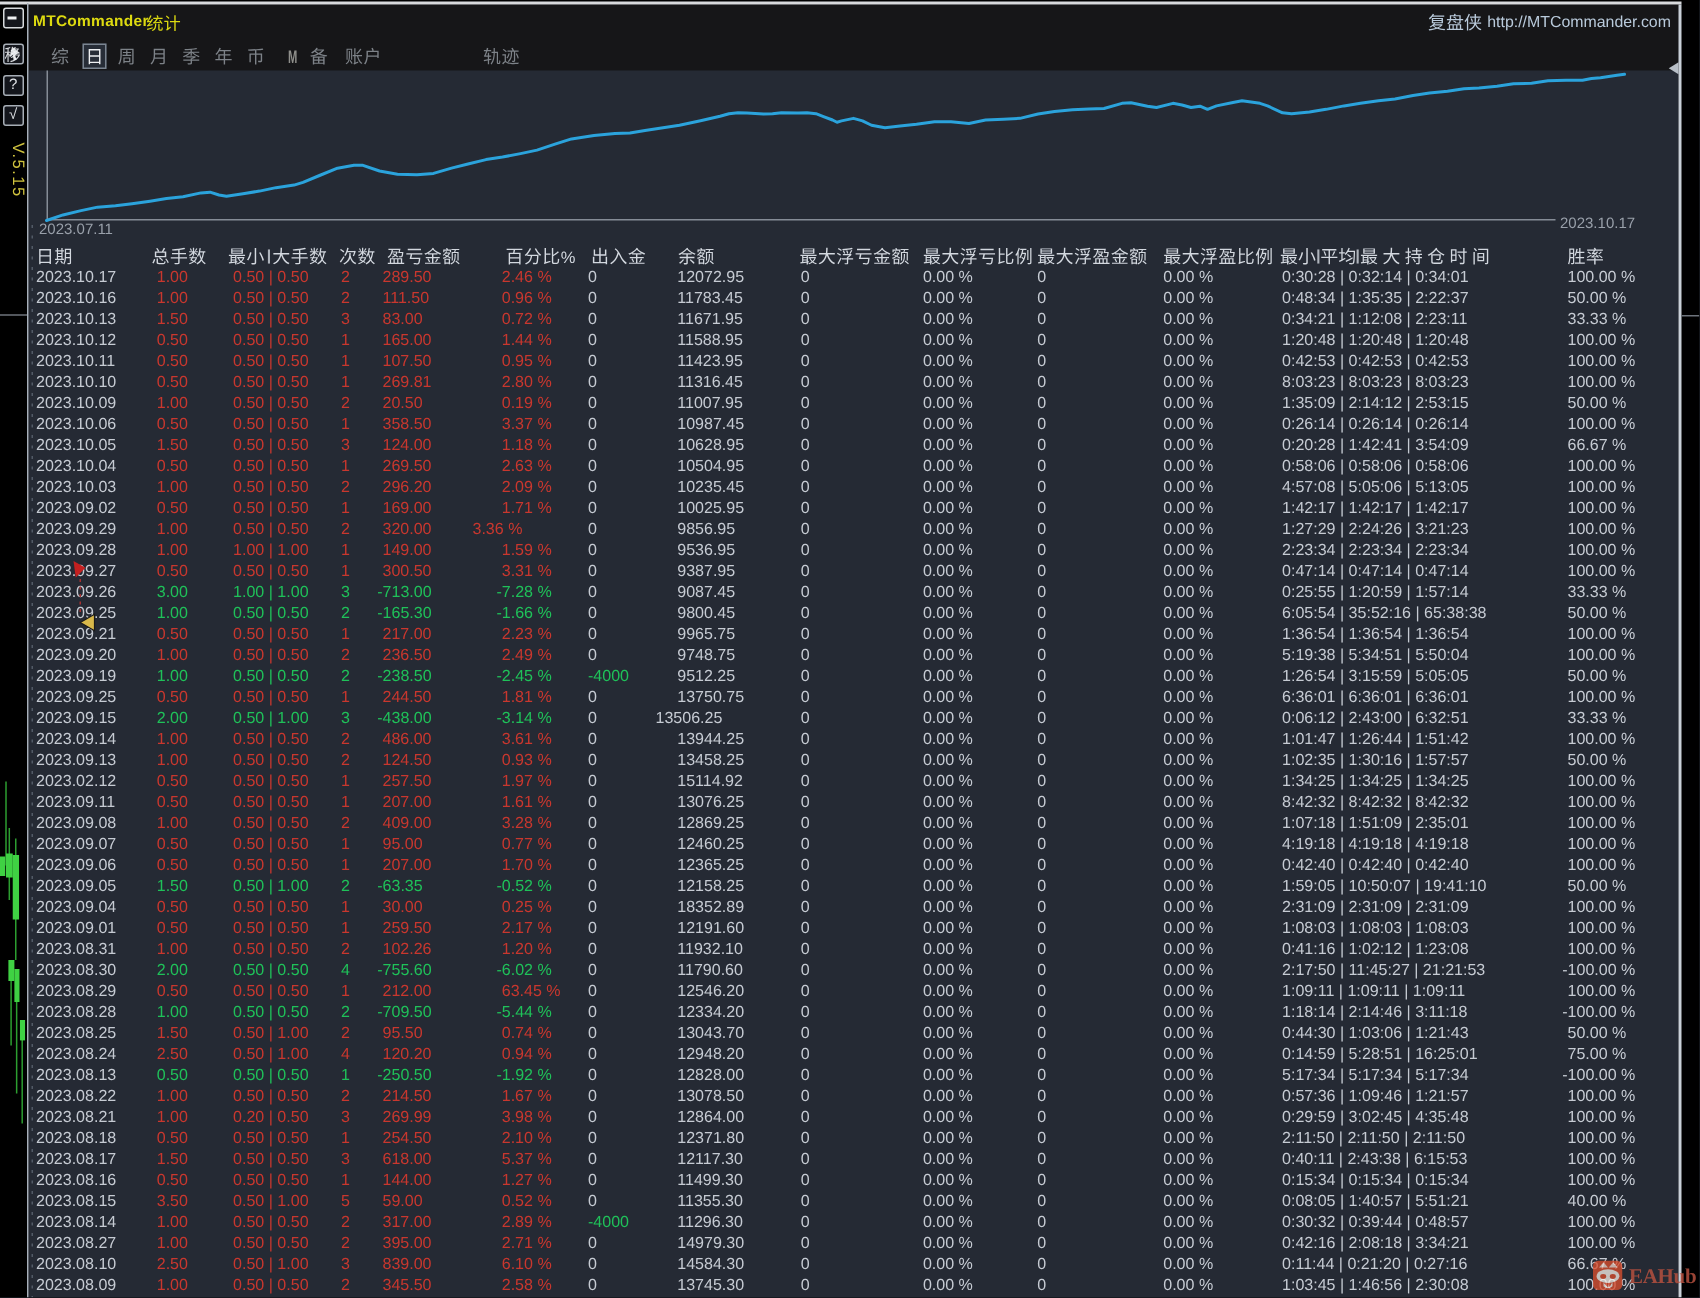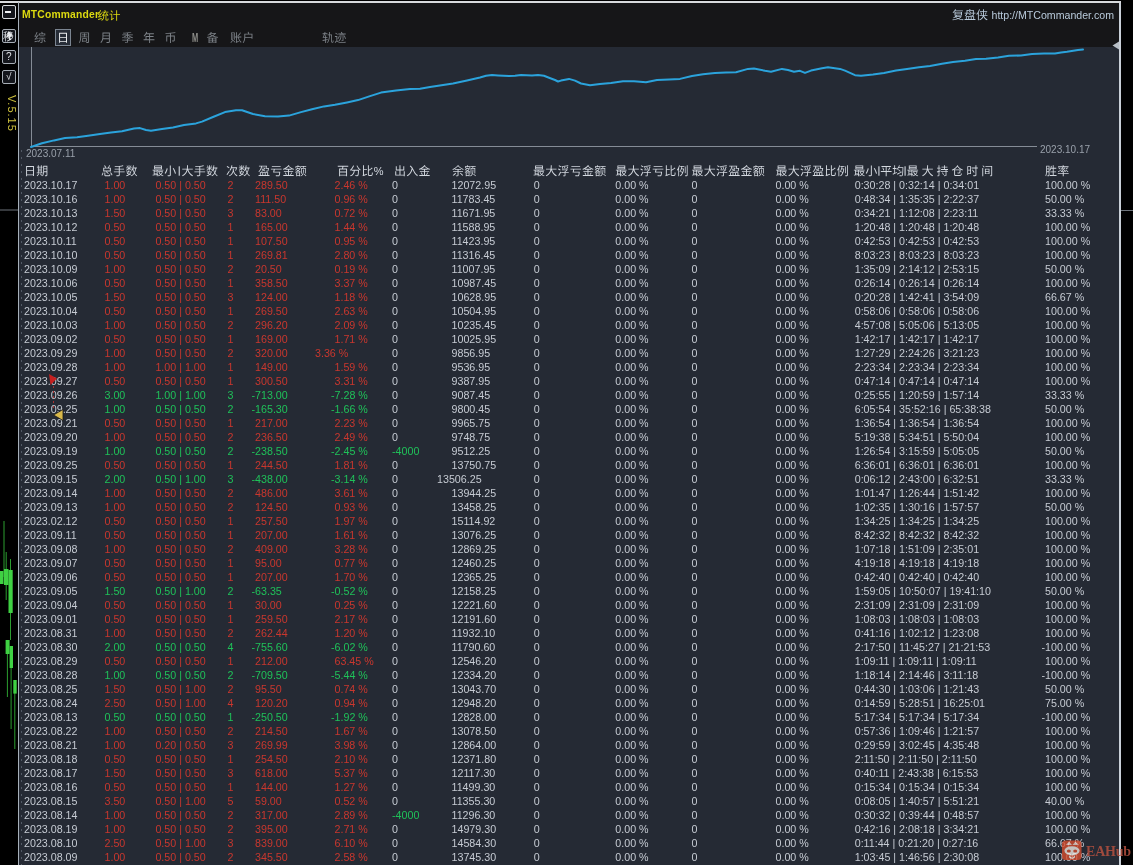--- a/index.html
+++ b/index.html
@@ -522,21 +522,21 @@
     <i class="w" style="left:1045.0px">50.00 %</i>
   </div>
 <div class="tr" style="top:597.5px">
     <i class="w" style="left:24.0px">2023.09.04</i>
     <i class="r" style="left:104.5px">0.50</i>
     <i class="r" style="left:155.4px">0.50 | 0.50</i>
     <i class="r" style="left:227.4px">1</i>
     <i class="r" style="left:255.0px">30.00</i>
     <i class="r" style="left:334.5px">0.25 %</i>
     <i class="w" style="left:392.0px">0</i>
-    <i class="w" style="left:451.5px">12221.60</i>
+    <i class="w" style="left:451.5px">18352.89</i>
     <i class="w" style="left:533.8px">0</i>
     <i class="w" style="left:615.3px">0.00 %</i>
     <i class="w" style="left:691.5px">0</i>
     <i class="w" style="left:775.5px">0.00 %</i>
     <i class="w" style="left:854.7px">2:31:09 | 2:31:09 | 2:31:09</i>
     <i class="w" style="left:1045.0px">100.00 %</i>
   </div>
 <div class="tr" style="top:611.5px">
     <i class="w" style="left:24.0px">2023.09.01</i>
     <i class="r" style="left:104.5px">0.50</i>
@@ -551,21 +551,21 @@
     <i class="w" style="left:691.5px">0</i>
     <i class="w" style="left:775.5px">0.00 %</i>
     <i class="w" style="left:854.7px">1:08:03 | 1:08:03 | 1:08:03</i>
     <i class="w" style="left:1045.0px">100.00 %</i>
   </div>
 <div class="tr" style="top:625.5px">
     <i class="w" style="left:24.0px">2023.08.31</i>
     <i class="r" style="left:104.5px">1.00</i>
     <i class="r" style="left:155.4px">0.50 | 0.50</i>
     <i class="r" style="left:227.4px">2</i>
-    <i class="r" style="left:255.0px">262.44</i>
+    <i class="r" style="left:255.0px">102.26</i>
     <i class="r" style="left:334.5px">1.20 %</i>
     <i class="w" style="left:392.0px">0</i>
     <i class="w" style="left:451.5px">11932.10</i>
     <i class="w" style="left:533.8px">0</i>
     <i class="w" style="left:615.3px">0.00 %</i>
     <i class="w" style="left:691.5px">0</i>
     <i class="w" style="left:775.5px">0.00 %</i>
     <i class="w" style="left:854.7px">0:41:16 | 1:02:12 | 1:23:08</i>
     <i class="w" style="left:1045.0px">100.00 %</i>
   </div>
@@ -771,21 +771,21 @@
     <i class="g" style="left:392.0px">-4000</i>
     <i class="w" style="left:451.5px">11296.30</i>
     <i class="w" style="left:533.8px">0</i>
     <i class="w" style="left:615.3px">0.00 %</i>
     <i class="w" style="left:691.5px">0</i>
     <i class="w" style="left:775.5px">0.00 %</i>
     <i class="w" style="left:854.7px">0:30:32 | 0:39:44 | 0:48:57</i>
     <i class="w" style="left:1045.0px">100.00 %</i>
   </div>
 <div class="tr" style="top:821.5px">
-    <i class="w" style="left:24.0px">2023.08.19</i>
+    <i class="w" style="left:24.0px">2023.08.27</i>
     <i class="r" style="left:104.5px">1.00</i>
     <i class="r" style="left:155.4px">0.50 | 0.50</i>
     <i class="r" style="left:227.4px">2</i>
     <i class="r" style="left:255.0px">395.00</i>
     <i class="r" style="left:334.5px">2.71 %</i>
     <i class="w" style="left:392.0px">0</i>
     <i class="w" style="left:451.5px">14979.30</i>
     <i class="w" style="left:533.8px">0</i>
     <i class="w" style="left:615.3px">0.00 %</i>
     <i class="w" style="left:691.5px">0</i>

